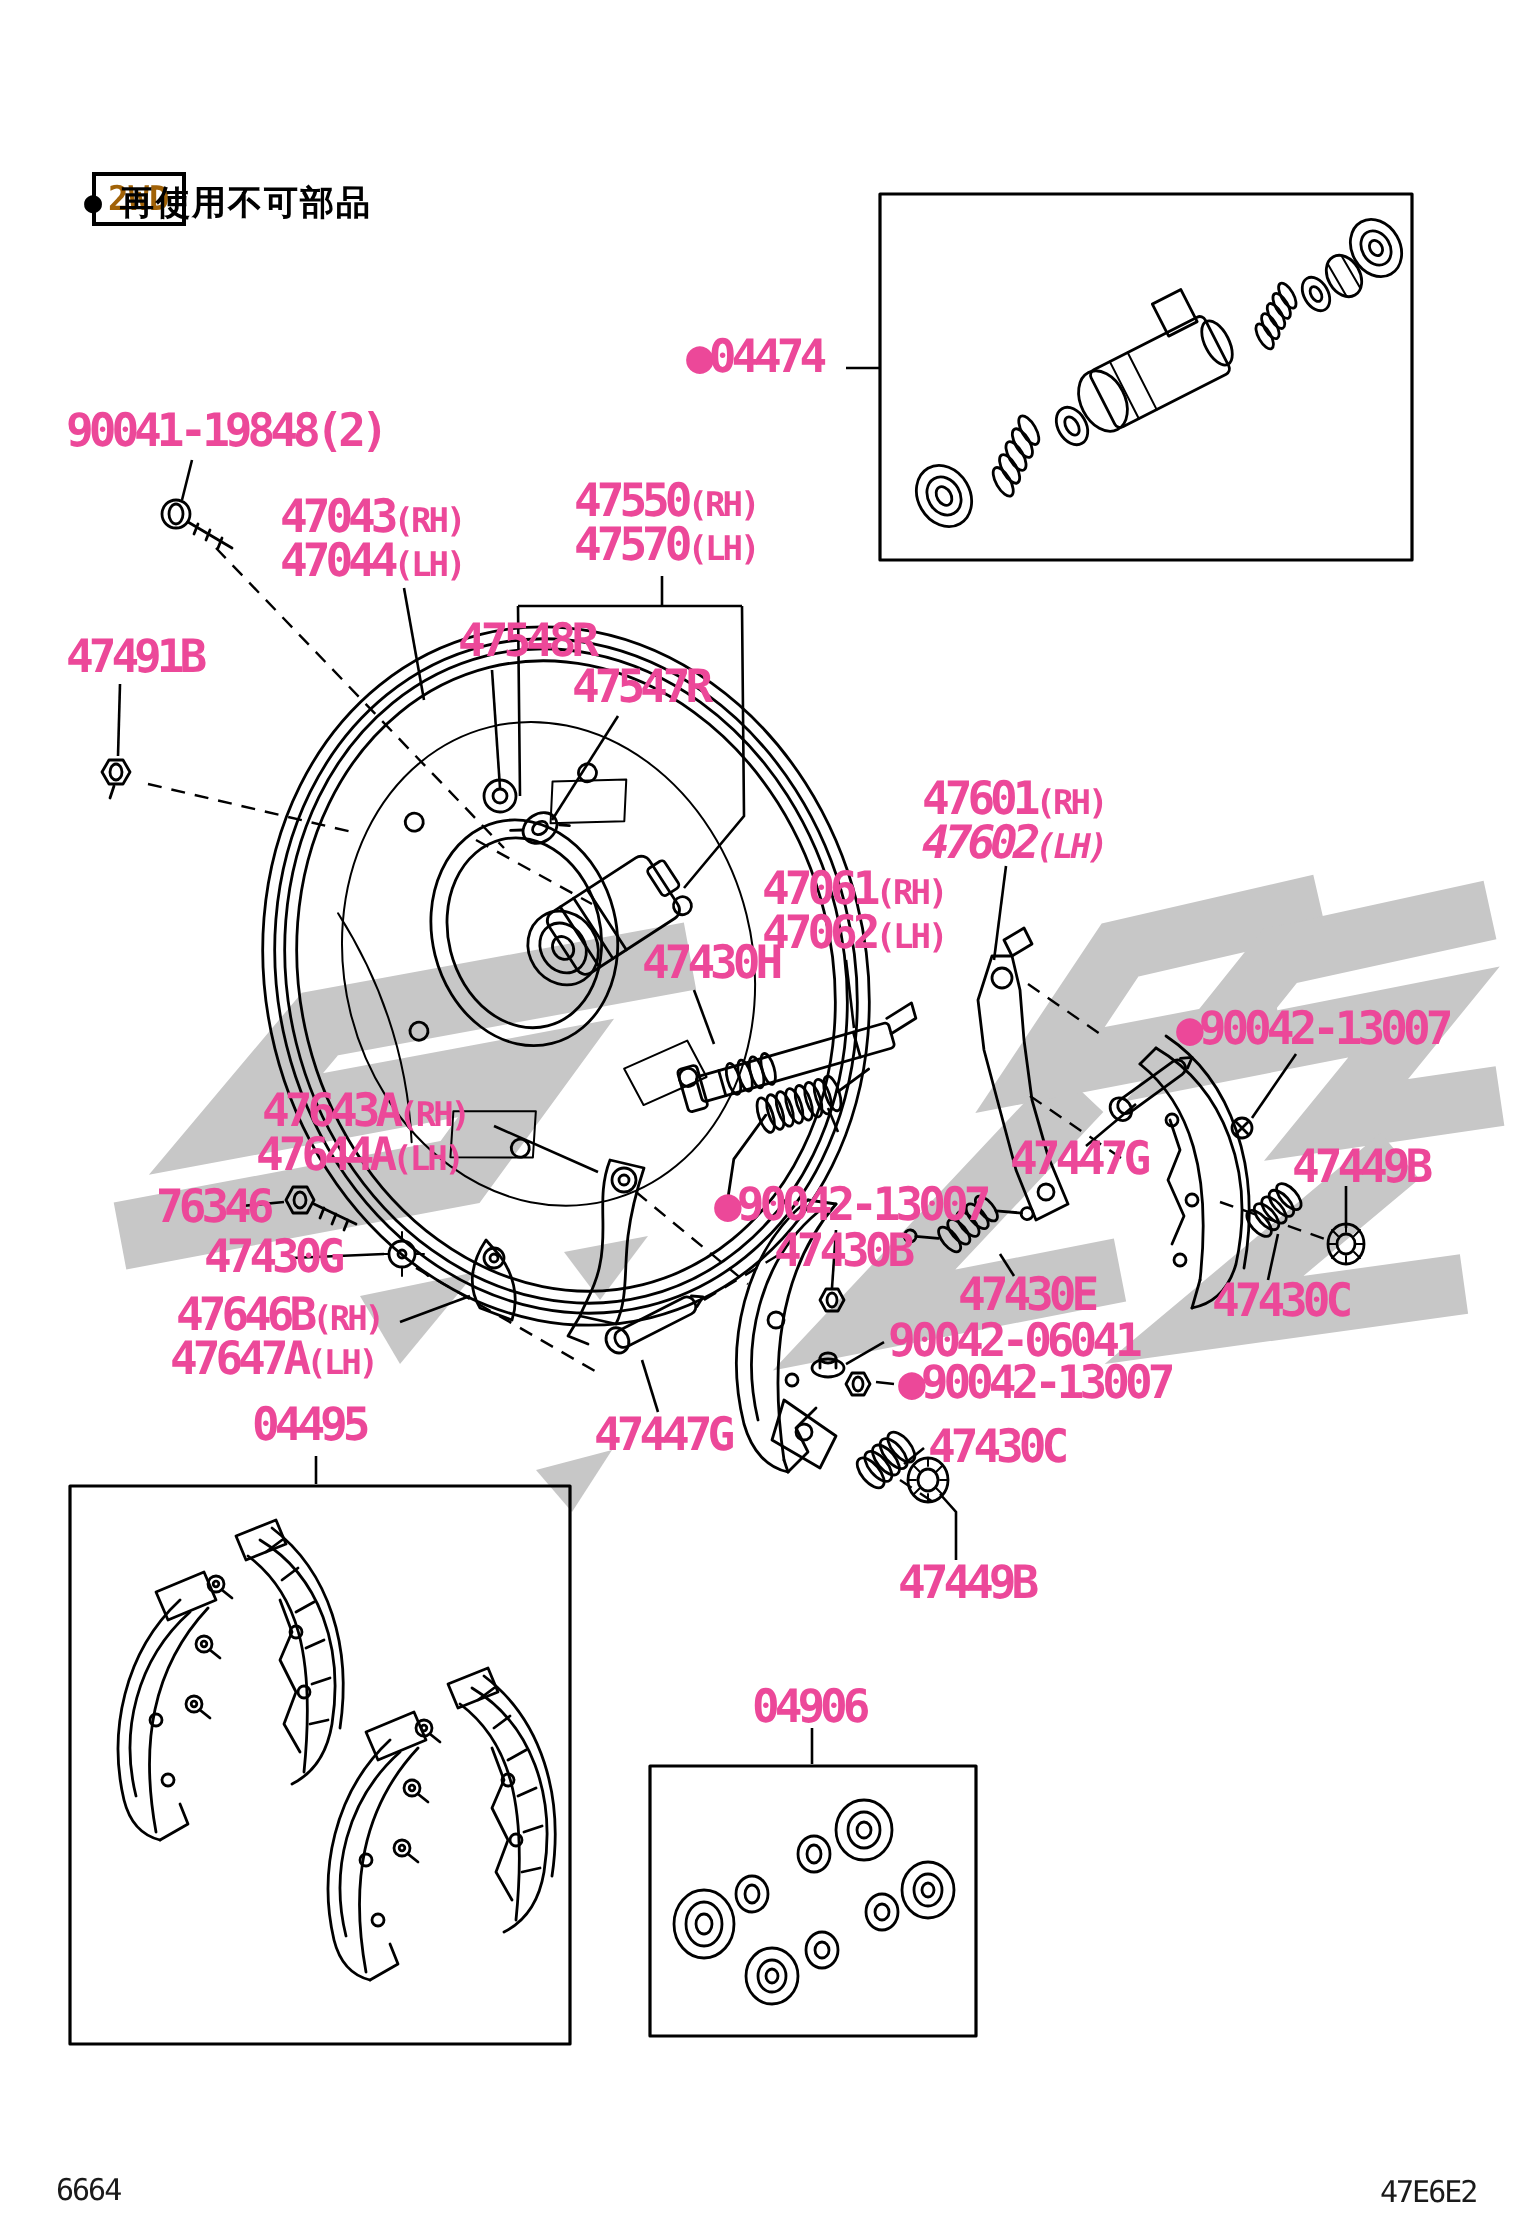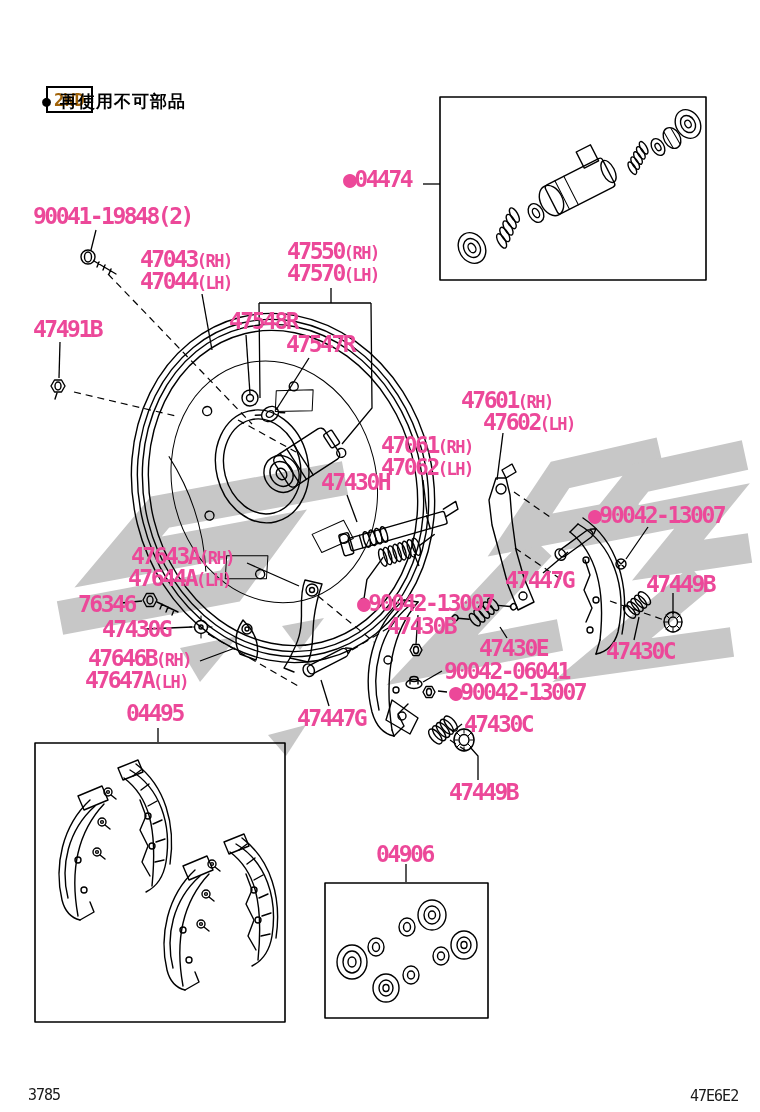--- a/index.html
+++ b/index.html
@@ -436,21 +436,21 @@
       <div class="plabel" style="left: 343px; top: 168px;"><span>●04474</span></div>
       <div class="plabel" style="left: 33px; top: 205px;"><span>90041-19848(2)</span></div>
       <div class="plabel" style="left: 140px; top: 248px;"><span>47043</span><span class="side">(RH)</span></div>
       <div class="plabel" style="left: 140px; top: 270px;"><span>47044</span><span class="side">(LH)</span></div>
       <div class="plabel" style="left: 33px; top: 318px;"><span>47491B</span></div>
       <div class="plabel" style="left: 287px; top: 240px;"><span>47550</span><span class="side">(RH)</span></div>
       <div class="plabel" style="left: 287px; top: 262px;"><span>47570</span><span class="side">(LH)</span></div>
       <div class="plabel" style="left: 229px; top: 310px;"><span>47548R</span></div>
       <div class="plabel" style="left: 286px; top: 333px;"><span>47547R</span></div>
       <div class="plabel" style="left: 461px; top: 389px;"><span>47601</span><span class="side">(RH)</span></div>
-      <div class="plabel" style="left: 483px; top: 411px;"><span>47602</span><span class="side">(LH)</span></div>
+      <div class="plabel" style="left: 461px; top: 411px; font-style: italic;"><span>47602</span><span class="side">(LH)</span></div>
       <div class="plabel" style="left: 381px; top: 434px;"><span>47061</span><span class="side">(RH)</span></div>
       <div class="plabel" style="left: 381px; top: 456px;"><span>47062</span><span class="side">(LH)</span></div>
       <div class="plabel" style="left: 321px; top: 471px;"><span>47430H</span></div>
       <div class="plabel" style="left: 588px; top: 504px;"><span>●90042-13007</span></div>
       <div class="plabel" style="left: 131px; top: 545px;"><span>47643A</span><span class="side">(RH)</span></div>
       <div class="plabel" style="left: 128px; top: 567px;"><span>47644A</span><span class="side">(LH)</span></div>
       <div class="plabel" style="left: 387px; top: 567px; margin-top: 48px;"><span>47430B</span></div>
       <div class="plabel" style="left: 357px; top: 592px;"><span>●90042-13007</span></div>
       <div class="plabel" style="left: 505px; top: 569px;"><span>47447G</span></div>
       <div class="plabel" style="left: 646px; top: 573px;"><span>47449B</span></div>
@@ -462,15 +462,15 @@
       <div class="plabel" style="left: 479px; top: 637px;"><span>47430E</span></div>
       <div class="plabel" style="left: 444px; top: 660px;"><span>90042-06041</span></div>
       <div class="plabel" style="left: 449px; top: 681px;"><span>●90042-13007</span></div>
       <div class="plabel" style="left: 297px; top: 707px;"><span>47447G</span></div>
       <div class="plabel" style="left: 464px; top: 713px;"><span>47430C</span></div>
       <div class="plabel" style="left: 126px; top: 702px;"><span>04495</span></div>
       <div class="plabel" style="left: 449px; top: 781px;"><span>47449B</span></div>
       <div class="plabel" style="left: 376px; top: 843px;"><span>04906</span></div>
     </div>
 
-  <div id="footer-left" class="footer-code">3785</div>
+  <div id="footer-left" class="footer-code">6664</div>
   <div id="footer-right" class="footer-code">47E6E2</div>
 </div>
 
 </body></html>

